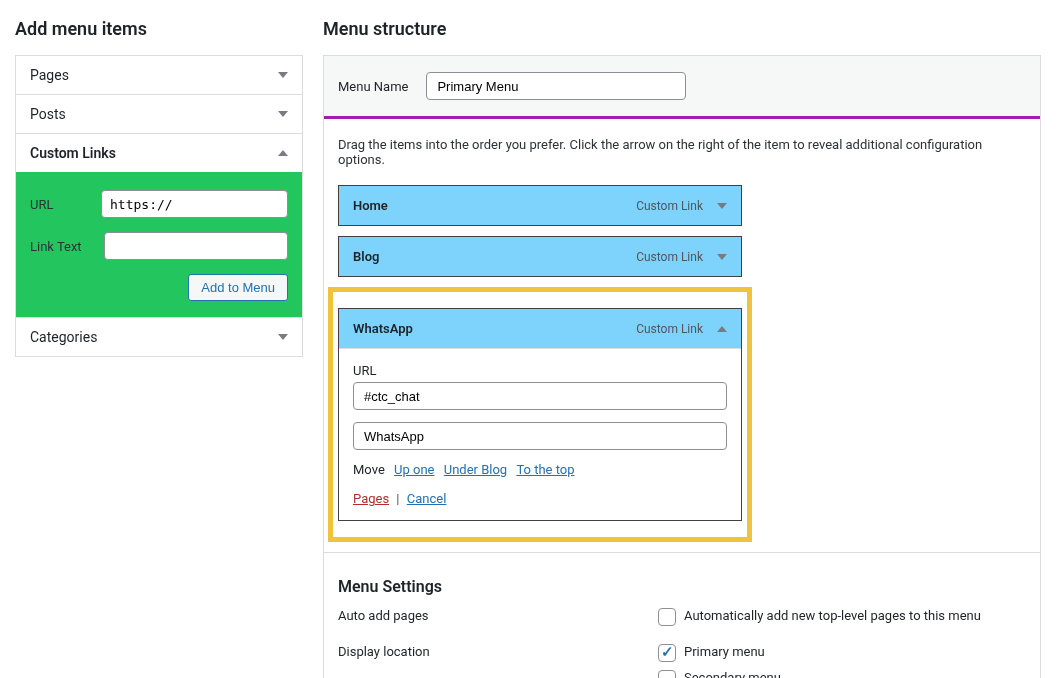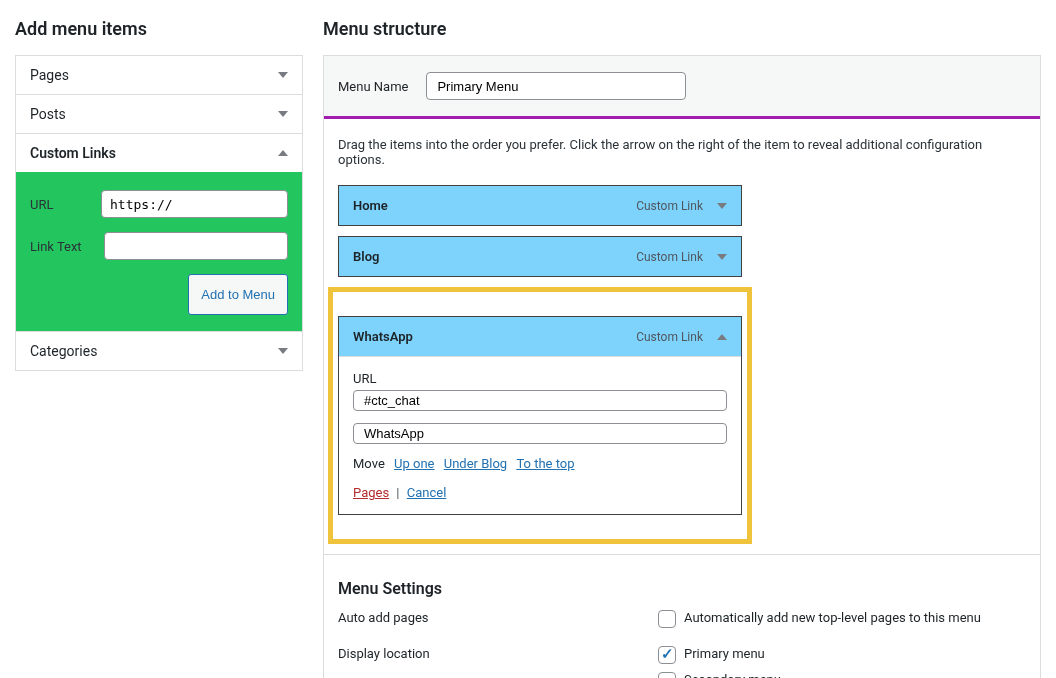--- a/index.html
+++ b/index.html
@@ -38,21 +38,21 @@
   height: 28px;
   padding: 2px 8px;
   border: 1px solid #8c8f94;
   border-radius: 4px;
   font-size: 13px;
   font-family: Menlo, Consolas, monospace;
 }
 .accordion-body .row input.normal-font { font-family: inherit; }
 .btn {
   display: inline-block;
-  padding: 12px 12px;
+  padding: 5px 12px;
   border: 1px solid #2271b1;
   border-radius: 3px;
   background: #f6f7f7;
   color: #2271b1;
   font-size: 13px;
   cursor: pointer;
 }
 .btn-row { text-align: right; }
 
 .arrow { width: 0; height: 0; display: inline-block; }
@@ -94,33 +94,33 @@
   padding: 12px 14px;
   cursor: pointer;
 }
 .menu-item-header .name { font-weight: 600; font-size: 13px; flex: 1; color: #1d2327; }
 .menu-item-header .type { font-size: 12px; color: #50575e; margin-right: 14px; }
 
 .highlight-wrap {
   border: 5px solid #f0c33c;
   width: 424px;
   margin-left: -10px;
-  padding: 24px 5px;
+  padding: 16px 5px;
 }
 .highlight-wrap .menu-item { width: 404px; margin-bottom: 0; }
 
 .menu-item-body {
   padding: 14px;
   background: #fff;
   border-top: 1px solid #dcdcde;
 }
 .menu-item-body label { display: block; font-size: 13px; margin-bottom: 4px; }
 .menu-item-body input {
   width: 100%;
-  height: 21px;
+  height: 28px;
   padding: 2px 10px;
   border: 1px solid #8c8f94;
   border-radius: 4px;
   font-size: 13px;
   margin-bottom: 12px;
 }
 .move-row { font-size: 13px; margin-bottom: 14px; }
 .move-row a { color: #2271b1; text-decoration: underline; margin-left: 6px; cursor: pointer; }
 .action-row { font-size: 13px; }
 .action-row .remove { color: #b32d2e; text-decoration: underline; cursor: pointer; }

